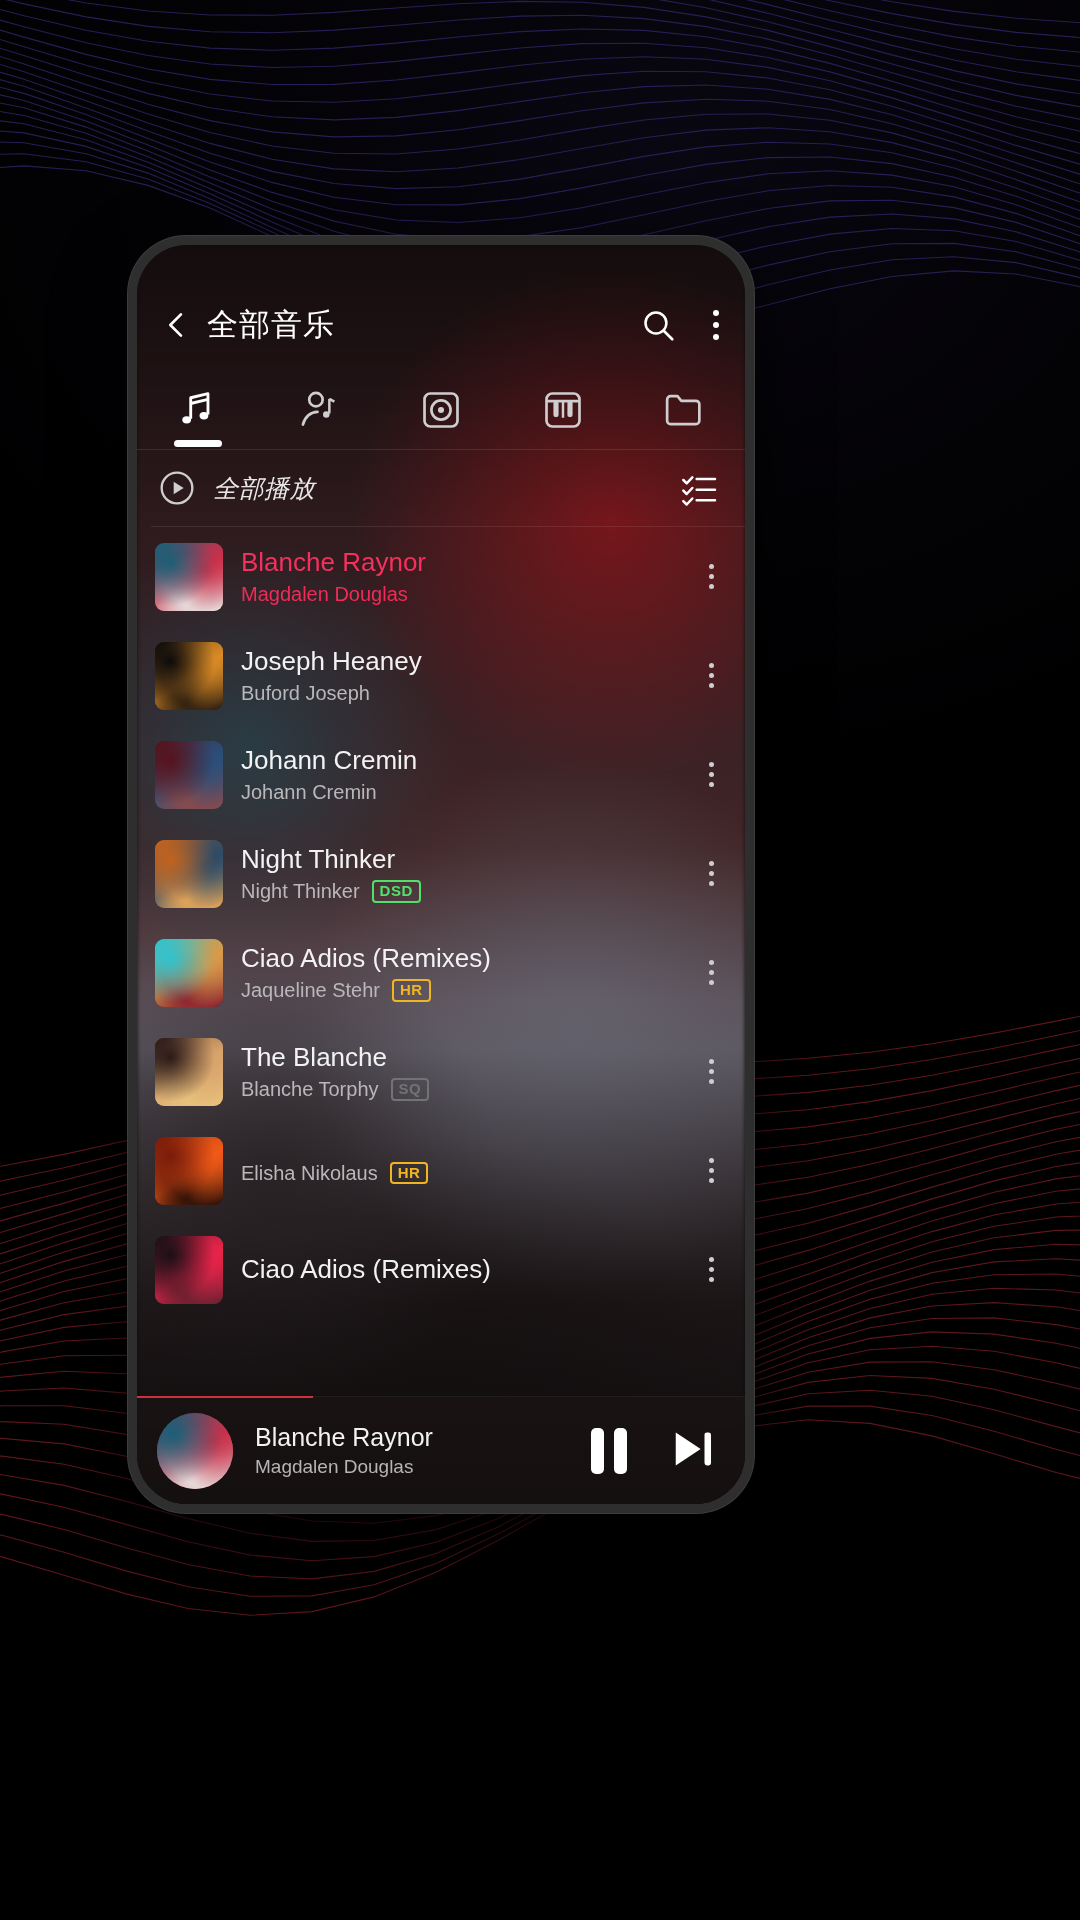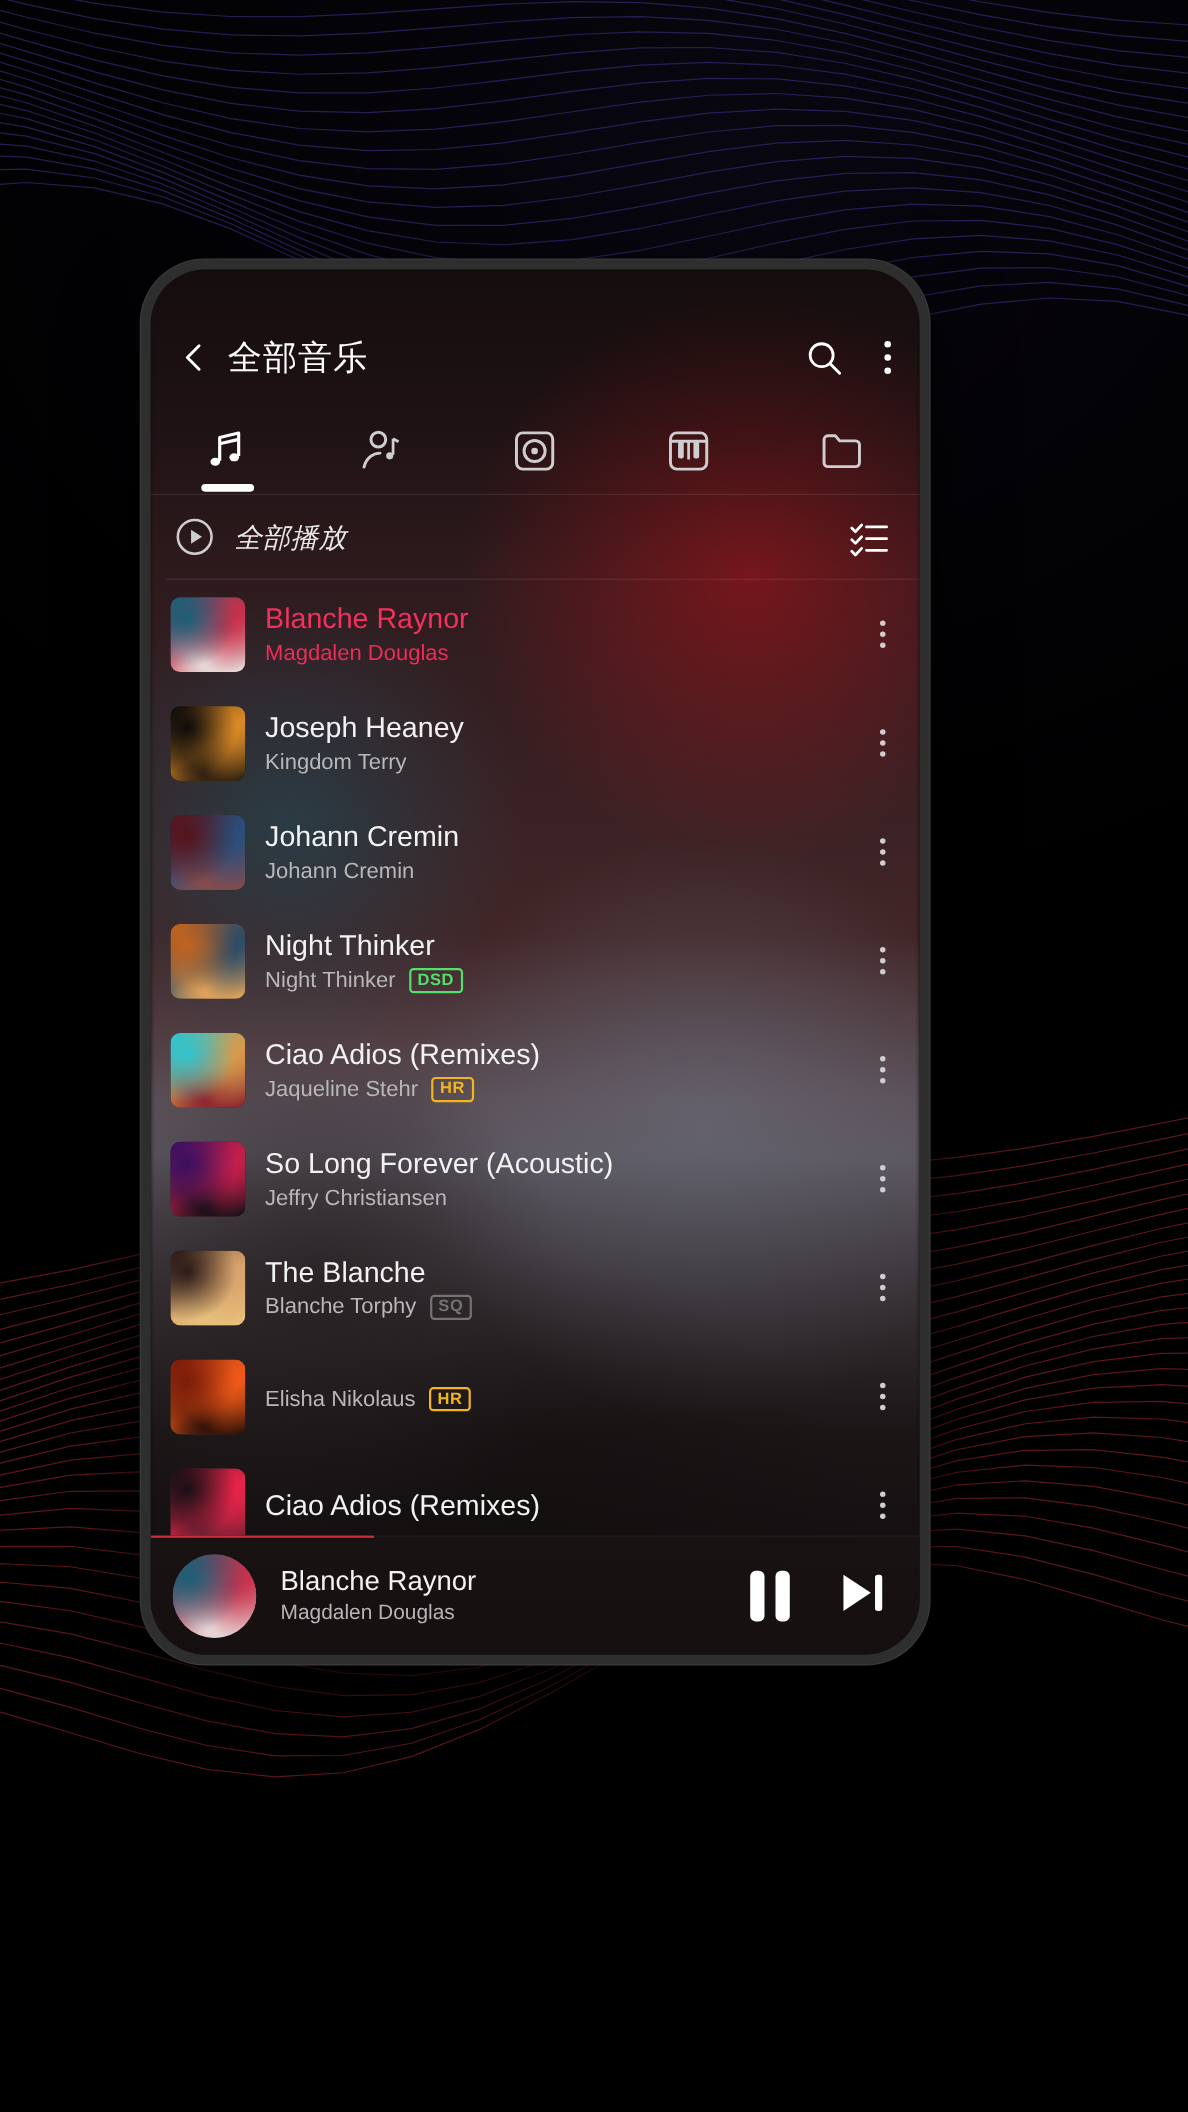--- a/index.html
+++ b/index.html
@@ -16,21 +16,21 @@
     background: radial-gradient(ellipse 900px 700px at 62% 8%, #090711 0%, #030205 55%, #000 100%),
                 #000;
     overflow: hidden;
   }
   #wallpaper svg { position: absolute; inset: 0; width: 1080px; height: 1920px; }
 
   
   #phone {
     position: absolute;
     left: 128px; top: 236px;
-    width: 717px; height: 1277px;
+    width: 626px; height: 1277px;
     border-radius: 58px;
     background: #2e2e2e;
     box-shadow: 0 0 0 1px #3c3c3c, 0 28px 70px rgba(0,0,0,.85);
     padding: 9px;
   }
   #screen {
     position: relative;
     width: 100%; height: 100%;
     border-radius: 50px;
     overflow: hidden;
@@ -357,21 +357,21 @@
             <i></i>
           </div>
         </div>
         <div class="song-row">
           <div class="song-art">
             <div class="a" style="background:radial-gradient(circle at 22% 28%, #0c0b0b 0%, rgba(0,0,0,0) 62%),radial-gradient(circle at 74% 34%, #d98a26 0%, rgba(0,0,0,0) 66%),radial-gradient(circle at 48% 86%, #2a1c10 0%, rgba(0,0,0,0) 70%),linear-gradient(145deg,#0c0b0b,#d98a26 52%,#2a1c10);"></div>
           </div>
           <div class="song-meta">
             <div class="song-title">Joseph Heaney</div>
             <div class="song-sub">
-              <div class="song-artist">Kingdom Terry</div>
+              <div class="song-artist">Buford Joseph</div>
             </div>
           </div>
           <div class="row-dots">
             <i></i>
             <i></i>
             <i></i>
           </div>
         </div>
         <div class="song-row">
           <div class="song-art">
@@ -408,36 +408,20 @@
         </div>
         <div class="song-row">
           <div class="song-art">
             <div class="a" style="background:radial-gradient(circle at 22% 28%, #2fc3cf 0%, rgba(0,0,0,0) 62%),radial-gradient(circle at 74% 34%, #d89a4a 0%, rgba(0,0,0,0) 66%),radial-gradient(circle at 48% 86%, #8a2230 0%, rgba(0,0,0,0) 70%),linear-gradient(145deg,#2fc3cf,#d89a4a 52%,#8a2230);"></div>
           </div>
           <div class="song-meta">
             <div class="song-title">Ciao Adios (Remixes)</div>
             <div class="song-sub">
               <div class="song-artist">Jaqueline Stehr</div>
               <span class="badge badge-hr">HR</span>
-            </div>
-          </div>
-          <div class="row-dots">
-            <i></i>
-            <i></i>
-            <i></i>
-          </div>
-        </div>
-        <div class="song-row">
-          <div class="song-art">
-            <div class="a" style="background:radial-gradient(circle at 22% 28%, #3a1060 0%, rgba(0,0,0,0) 62%),radial-gradient(circle at 74% 34%, #c51f4a 0%, rgba(0,0,0,0) 66%),radial-gradient(circle at 48% 86%, #141018 0%, rgba(0,0,0,0) 70%),linear-gradient(145deg,#3a1060,#c51f4a 52%,#141018);"></div>
-          </div>
-          <div class="song-meta">
-            <div class="song-title">So Long Forever (Acoustic)</div>
-            <div class="song-sub">
-              <div class="song-artist">Jeffry Christiansen</div>
             </div>
           </div>
           <div class="row-dots">
             <i></i>
             <i></i>
             <i></i>
           </div>
         </div>
         <div class="song-row">
           <div class="song-art">

